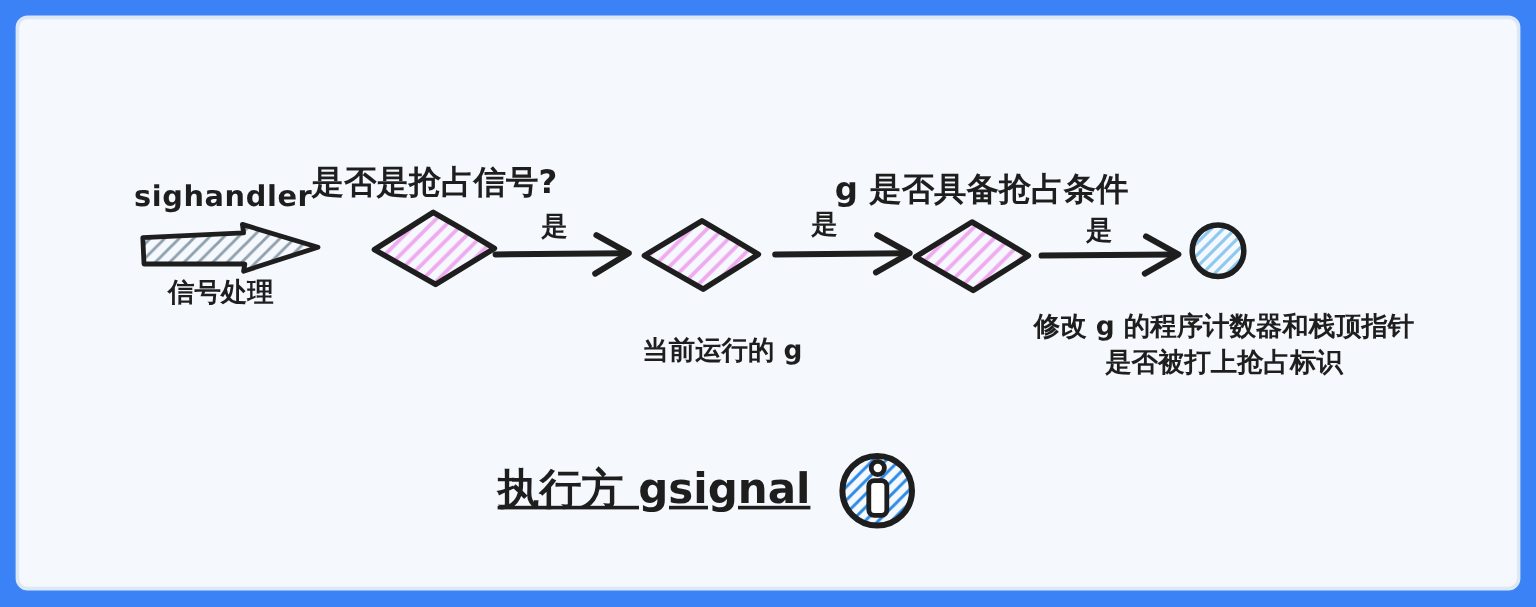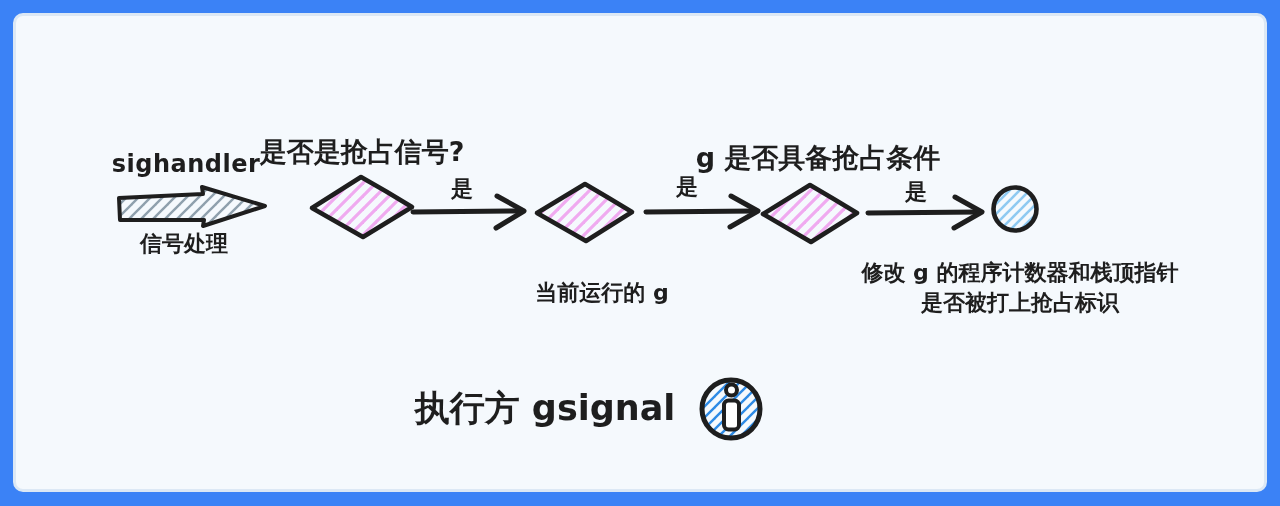--- a/index.html
+++ b/index.html
@@ -31,21 +31,21 @@
   .lbl-q{font-size:27px;font-weight:600;}
   .lbl-q1{left:362px;top:152px;}
   .lbl-q3{left:818px;top:158px;}
   .lbl-edge{font-size:22px;font-weight:600;}
   .lbl-edge1{left:462px;top:189px;}
   .lbl-edge2{left:687px;top:187px;}
   .lbl-edge3{left:916px;top:192px;}
   .lbl-multi{font-size:22px;font-weight:600;line-height:30px;margin-top:12px;}
   .lbl-q2{left:602px;top:281px;}
   .lbl-result{left:1020px;top:276px;}
-  .lbl-title{left:545px;top:408px;font-size:35px;font-weight:700;}
+  .lbl-title{left:545px;top:408px;font-size:35px;font-weight:700;text-decoration:underline;}
 </style>
 </head>
 <body>
 
 <div class="stage">
   <div class="panel"></div>
 
   <svg class="shapes" viewBox="0 0 1280 506">
     <defs>
       <pattern id="hatchPink" patternUnits="userSpaceOnUse" width="13" height="13">

